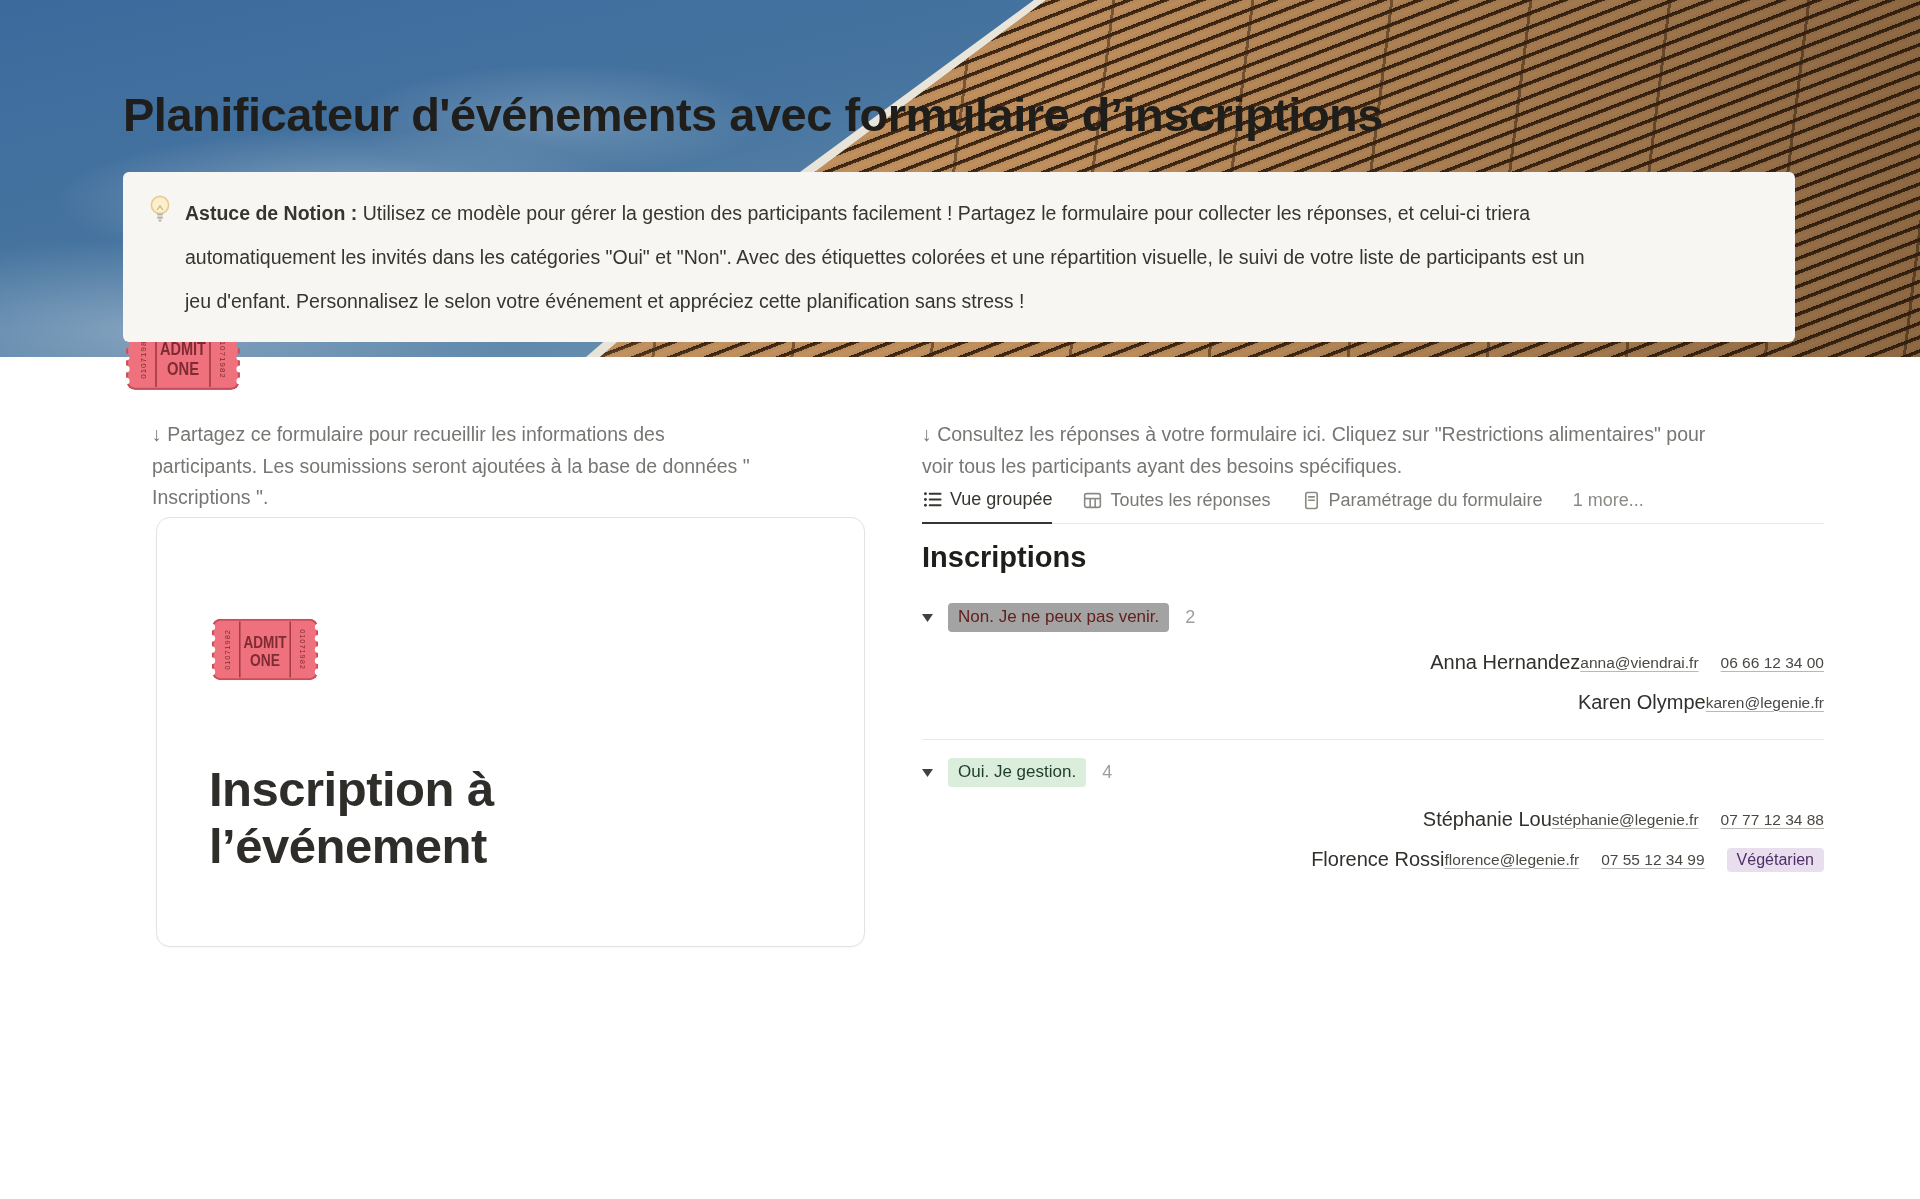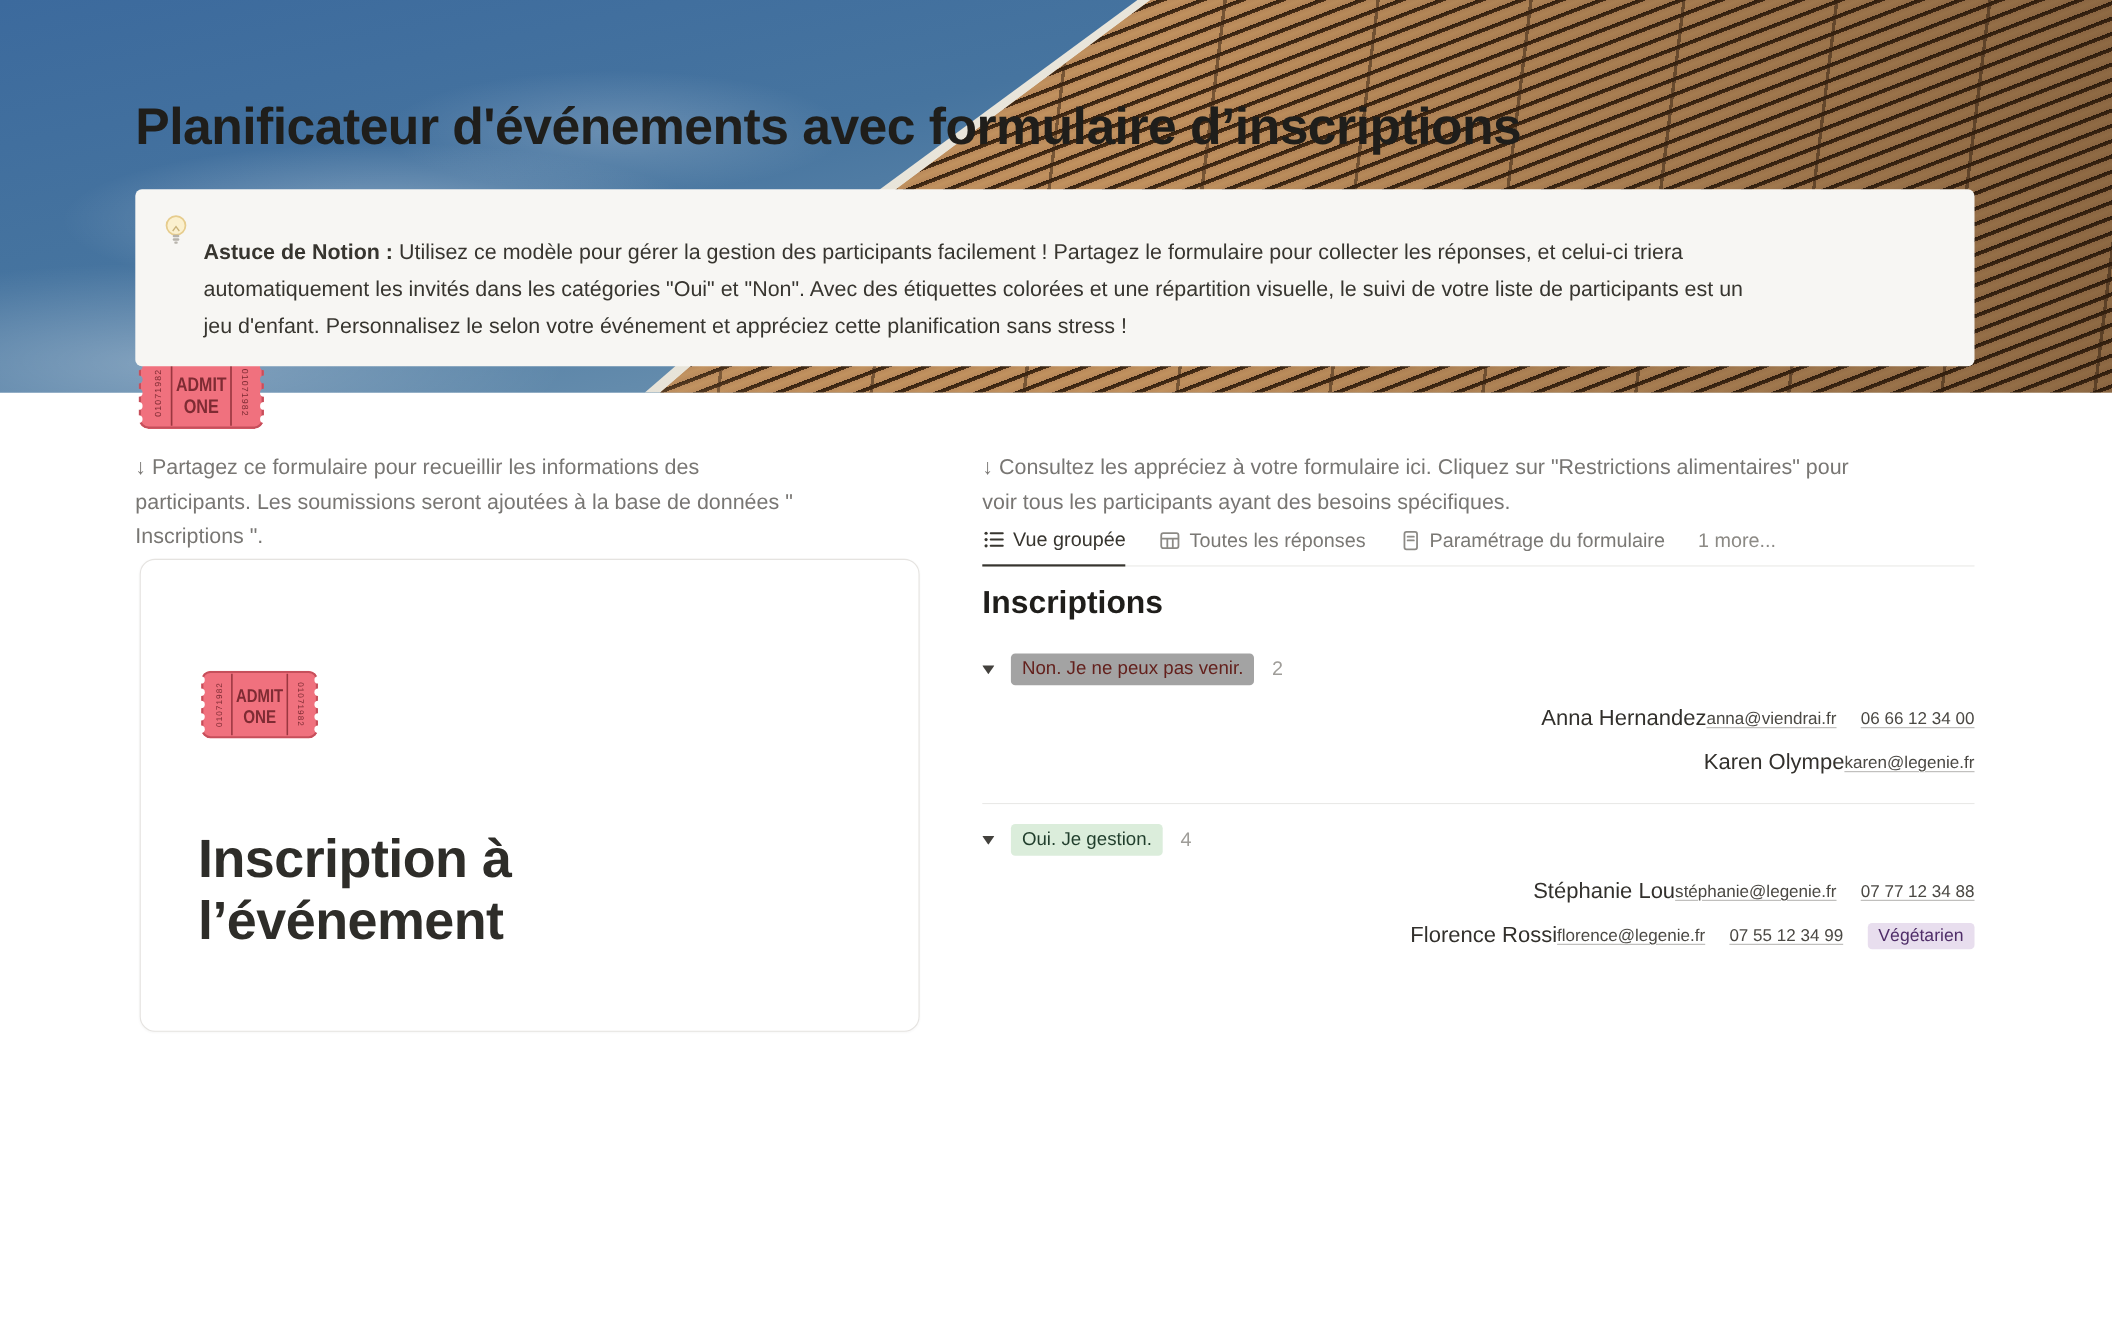--- a/index.html
+++ b/index.html
@@ -27,24 +27,24 @@
 
   
   .page-icon { position:absolute; left:123px; top:317px; width:120px; height:80px; cursor:pointer; }
 
   
   .content { position:relative; padding:16px 125px 0 123px; }
   h1.title { margin-top:71px; font-size:47px; font-weight:700; letter-spacing:-.5px; color:#1f1e1b; }
 
   .callout { margin-top:30px; background:#f7f6f3; border-radius:6px;
     padding:19px 40px 19px 24px; display:flex; align-items:flex-start; gap:12px; }
-  .callout p { font-size:19.5px; line-height:34px; white-space:pre-line; color:#37352f;margin-top:21px; }
+  .callout p { font-size:19.5px; line-height:44px; white-space:pre-line; color:#37352f; }
   .callout .bulb { flex:0 0 auto; margin-top:3px; }
 
-  .columns { margin-top:77px; display:flex; gap:55px; }
+  .columns { margin-top:77px; display:flex; gap:55px;margin-left:29px; }
   .col-left  { width:715px; flex:0 0 auto; }
   .col-right { width:902px; flex:0 0 auto; }
   .desc { font-size:19.5px; line-height:31.5px; color:#787673; white-space:pre-line; }
 
   
   .form-card { margin-top:3px; margin-left:4px; width:709px; height:430px;
     border:1px solid #e5e3e0; border-radius:14px; background:#fff;
     box-shadow:0 1px 2px rgba(0,0,0,.03); padding:94px 40px 0 52px; cursor:pointer; }
   .form-card h2 { margin-top:70px; width:430px; font-size:49px; line-height:57px;
     font-weight:700; letter-spacing:-.5px; color:#2e2d29; white-space:pre-line; }
@@ -172,21 +172,21 @@
               <text transform="rotate(-90 20 40)" x="20" y="43" text-anchor="middle" font-size="8" fill="#7E2B33" letter-spacing="1">01071982</text>
               <text transform="rotate(90 100 40)" x="100" y="43" text-anchor="middle" font-size="8" fill="#7E2B33" letter-spacing="1">01071982</text>
             </g>
           </svg>
           <h2>Inscription à
 l’événement</h2>
         </div>
       </div>
 
       <div class="col-right">
-        <p class="desc">↓ Consultez les appréciez à votre formulaire ici. Cliquez sur "Restrictions alimentaires" pour
+        <p class="desc">↓ Consultez les réponses à votre formulaire ici. Cliquez sur "Restrictions alimentaires" pour
 voir tous les participants ayant des besoins spécifiques.</p>
 
         <div class="tabs">
           <div class="tab active">
             <svg width="21" height="21" viewBox="0 0 22 22">
               <circle cx="3.6" cy="5" r="1.5" fill="#37352f"></circle>
                 <line x1="8" y1="5" x2="19.5" y2="5" stroke="#37352f" stroke-width="1.9" stroke-linecap="round"></line>
               <circle cx="3.6" cy="11" r="1.5" fill="#37352f"></circle>
                 <line x1="8" y1="11" x2="19.5" y2="11" stroke="#37352f" stroke-width="1.9" stroke-linecap="round"></line>
               <circle cx="3.6" cy="17" r="1.5" fill="#37352f"></circle>

